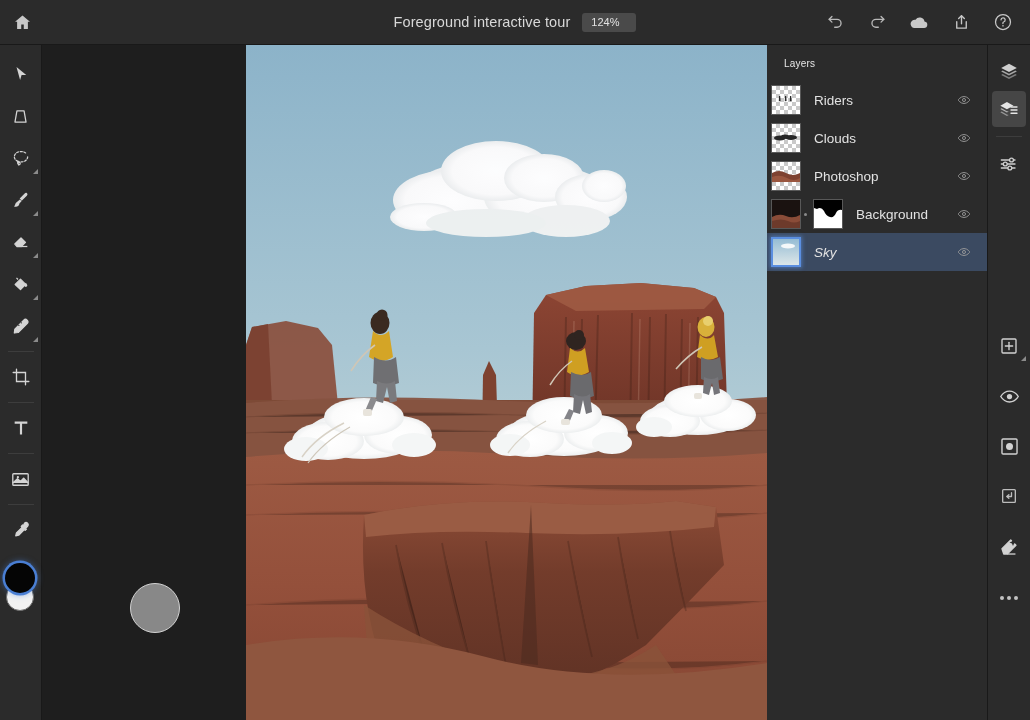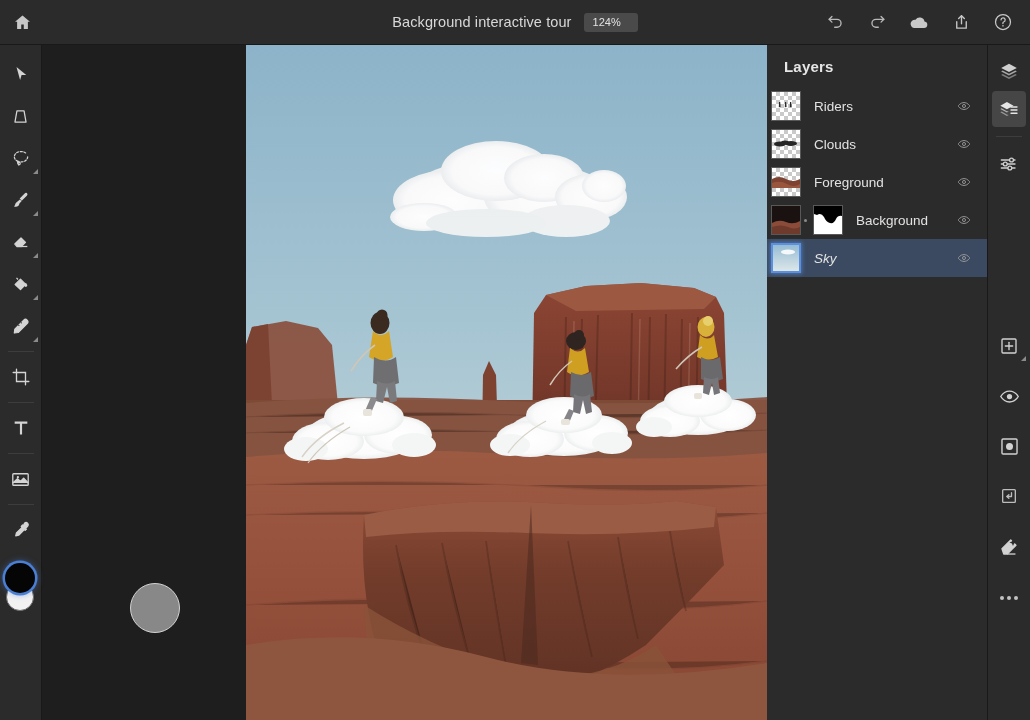--- a/index.html
+++ b/index.html
@@ -160,24 +160,23 @@
   
   #layers-panel {
     position: absolute;
     left: 767px; top: 45px;
     width: 221px; height: 675px;
     background: #2b2b2b;
     border-right: 1px solid #191919;
   }
   #layers-title {
     color: #e6e6e6;
-    font-size: 15px;
+    font-size: 10px;
     padding: 13px 0 0 17px;
     letter-spacing: .2px;
-    font-weight: bold;
   }
   #layers-list {
     margin-top: 12px;
   }
   .layer-row {
     position: relative;
     height: 38px;
     display: flex;
     align-items: center;
     padding-left: 4px;
@@ -292,21 +291,21 @@
 
   <div id="topbar">
 
     <div id="home-btn">
       <svg class="ic" width="19" height="19" viewBox="0 0 24 24" fill="#c8c8c8">
         <path d="M12 3.2 2.6 11h2.6v9.2h5.2v-5.6h3.2v5.6h5.2V11h2.6z"></path>
       </svg>
     </div>
 
     <div id="title-wrap">
-      <span id="doc-title">Background interactive tour</span>
+      <span id="doc-title">Foreground interactive tour</span>
       <span id="zoom-badge">124%</span>
     </div>
 
     <div id="topbar-right">
       <div class="tb-icon">
         <svg class="ic" width="19" height="19" viewBox="0 0 24 24" fill="none" stroke="#b8b8b8" stroke-width="1.7" stroke-linecap="round" stroke-linejoin="round">
           <path d="M4 8h10a5 5 0 0 1 0 10h-3"></path>
             <polyline points="7.5,4.5 4,8 7.5,11.5"></polyline>
         </svg>
       </div>
@@ -639,21 +638,21 @@
       </div>
 
       <div class="layer-row">
         <div class="layer-thumb">
           <div class="checker"></div>
           <svg width="28" height="28" viewBox="0 0 28 28" style="position:absolute;inset:0">
             <path d="M0 11 Q7 7 14 11 Q21 15 28 11 L28 20 L0 20z" fill="#7e4231"></path>
             <path d="M0 15 Q8 12 15 16 Q22 20 28 16 L28 20 L0 20z" fill="#99563f"></path>
           </svg>
         </div>
-        <span class="layer-name">Foreground</span>
+        <span class="layer-name">Photoshop</span>
         <div class="eye-btn">
           <svg width="14" height="14" viewBox="0 0 24 24" fill="none" stroke="#9a9a9a" stroke-width="1.6">
             <path d="M2 12s3.8-6 10-6 10 6 10 6-3.8 6-10 6S2 12 2 12z"></path>
               <circle cx="12" cy="12" r="2.6"></circle>
           </svg>
         </div>
       </div>
 
       <div class="layer-row">
         <div class="layer-thumb">

